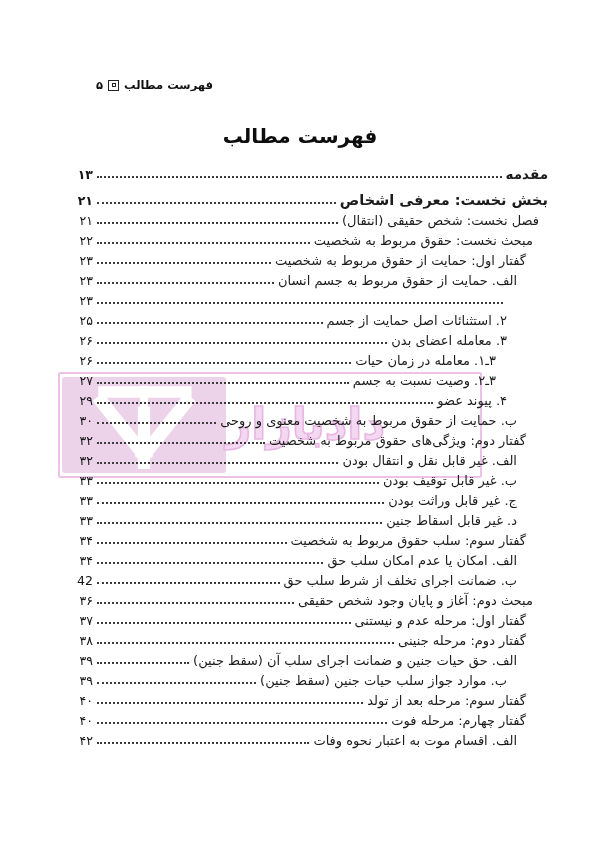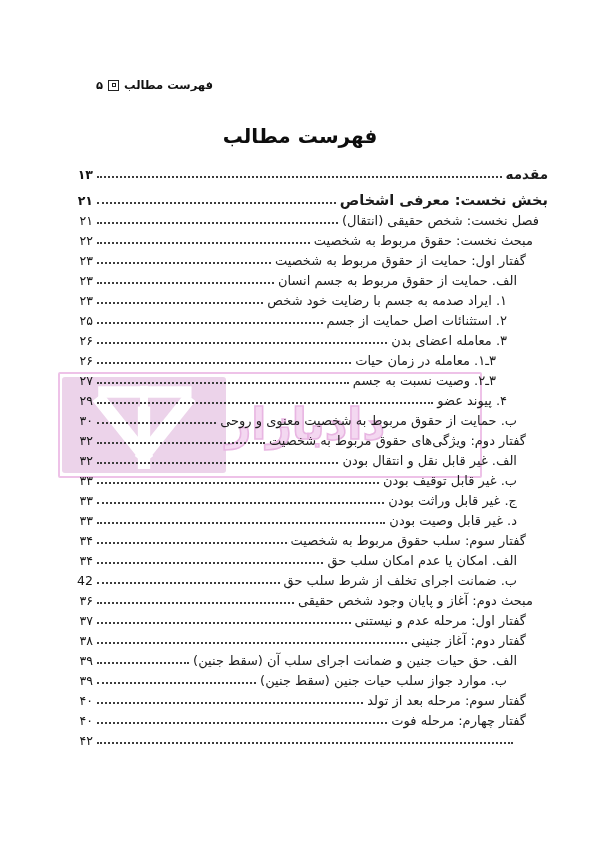--- a/index.html
+++ b/index.html
@@ -110,21 +110,20 @@
         <span class="t">گفتار اول: حمایت از حقوق مربوط به شخصیت</span>
         <span class="dots"></span>
         <span class="num">۲۳</span>
       </div>
       <div class="row lv4">
         <span class="t">الف. حمایت از حقوق مربوط به جسم انسان</span>
         <span class="dots"></span>
         <span class="num">۲۳</span>
       </div>
       <div class="row lv5">
-        <span class="t">۱. ایراد صدمه به جسم با رضایت خود شخص</span>
         <span class="dots"></span>
         <span class="num">۲۳</span>
       </div>
       <div class="row lv5">
         <span class="t">۲. استثنائات اصل حمایت از جسم</span>
         <span class="dots"></span>
         <span class="num">۲۵</span>
       </div>
       <div class="row lv5">
         <span class="t">۳. معامله اعضای بدن</span>
@@ -165,21 +164,21 @@
         <span class="t">ب. غیر قابل توقیف بودن</span>
         <span class="dots"></span>
         <span class="num">۳۳</span>
       </div>
       <div class="row lv4">
         <span class="t">ج. غیر قابل وراثت بودن</span>
         <span class="dots"></span>
         <span class="num">۳۳</span>
       </div>
       <div class="row lv4">
-        <span class="t">د. غیر قابل وصیت بودن</span>
+        <span class="t">د. غیر قابل اسقاط جنین</span>
         <span class="dots"></span>
         <span class="num">۳۳</span>
       </div>
       <div class="row lv3">
         <span class="t">گفتار سوم: سلب حقوق مربوط به شخصیت</span>
         <span class="dots"></span>
         <span class="num">۳۴</span>
       </div>
       <div class="row lv4">
         <span class="t">الف. امکان یا عدم امکان سلب حق</span>
@@ -195,21 +194,21 @@
         <span class="t">مبحث دوم: آغاز و پایان وجود شخص حقیقی</span>
         <span class="dots"></span>
         <span class="num">۳۶</span>
       </div>
       <div class="row lv3">
         <span class="t">گفتار اول: مرحله عدم و نیستنی</span>
         <span class="dots"></span>
         <span class="num">۳۷</span>
       </div>
       <div class="row lv3">
-        <span class="t">گفتار دوم: آغاز جنینی</span>
+        <span class="t">گفتار دوم: مرحله جنینی</span>
         <span class="dots"></span>
         <span class="num">۳۸</span>
       </div>
       <div class="row lv4">
         <span class="t">الف. حق حیات جنین و ضمانت اجرای سلب آن (سقط جنین)</span>
         <span class="dots"></span>
         <span class="num">۳۹</span>
       </div>
       <div class="row lv5">
         <span class="t">ب. موارد جواز سلب حیات جنین (سقط جنین)</span>
@@ -220,18 +219,19 @@
         <span class="t">گفتار سوم: مرحله بعد از تولد</span>
         <span class="dots"></span>
         <span class="num">۴۰</span>
       </div>
       <div class="row lv3">
         <span class="t">گفتار چهارم: مرحله فوت</span>
         <span class="dots"></span>
         <span class="num">۴۰</span>
       </div>
       <div class="row lv4">
+        <span class="t">الف. اقسام موت به اعتبار نحوه وفات</span>
         <span class="dots"></span>
         <span class="num">۴۲</span>
       </div>
     </div>
 
 </div>
 
 </body></html>

